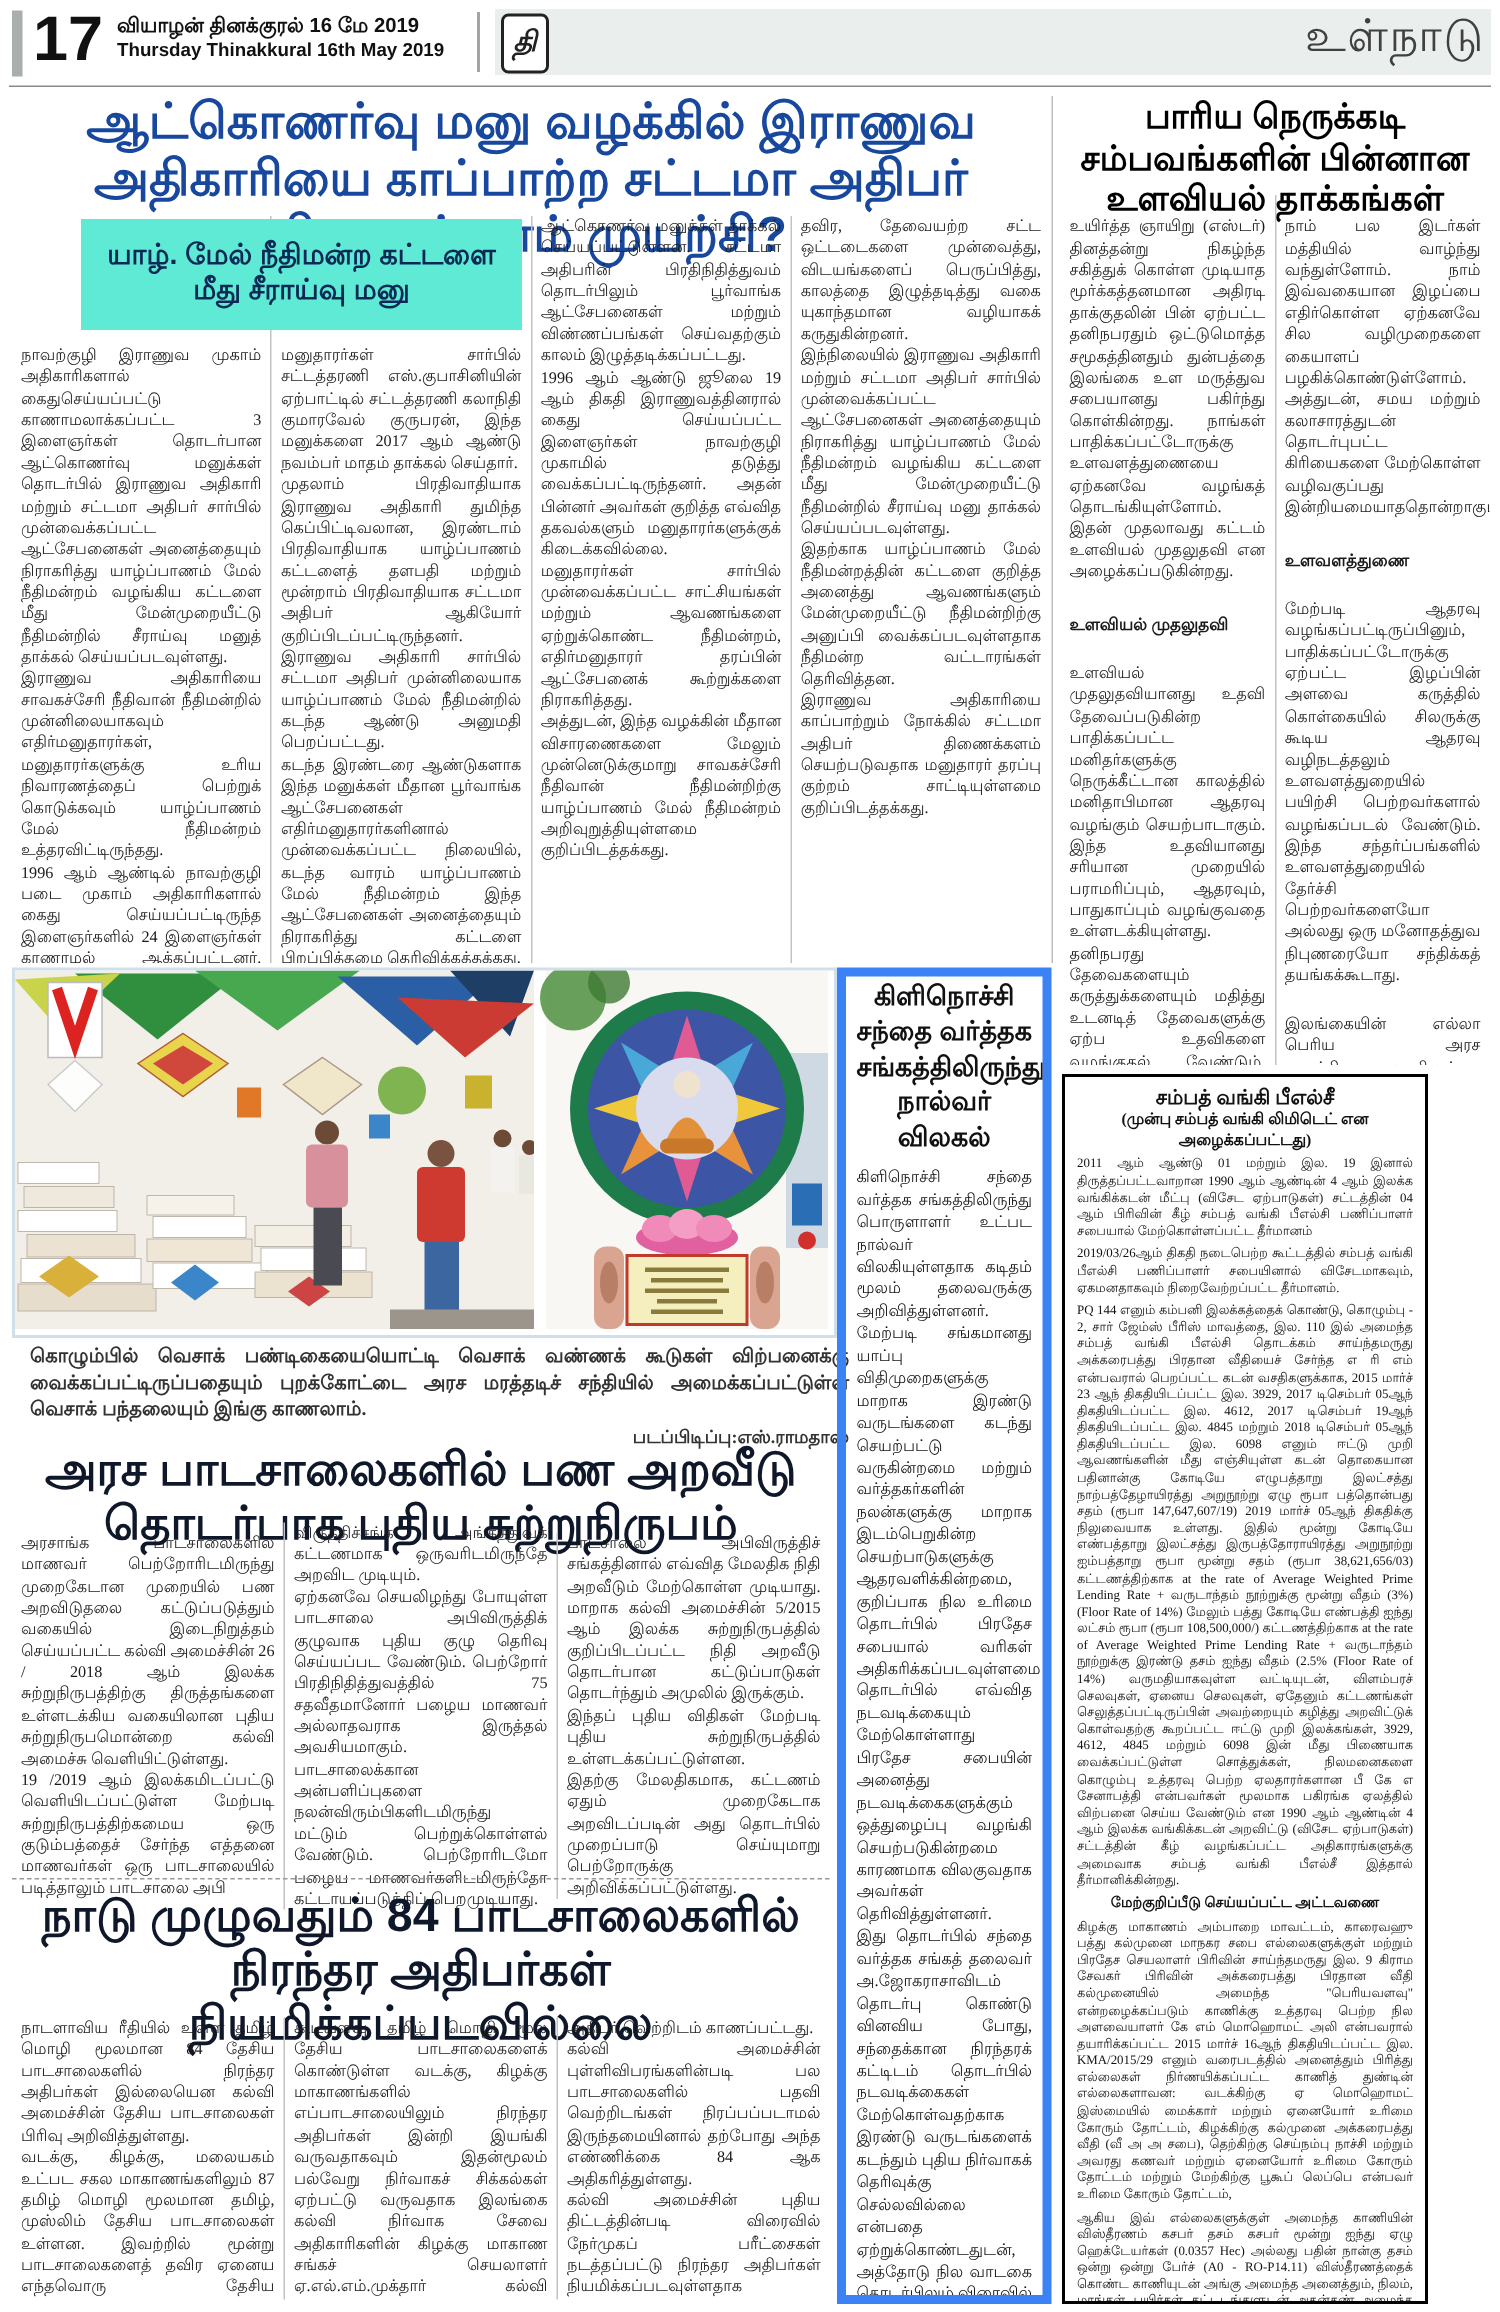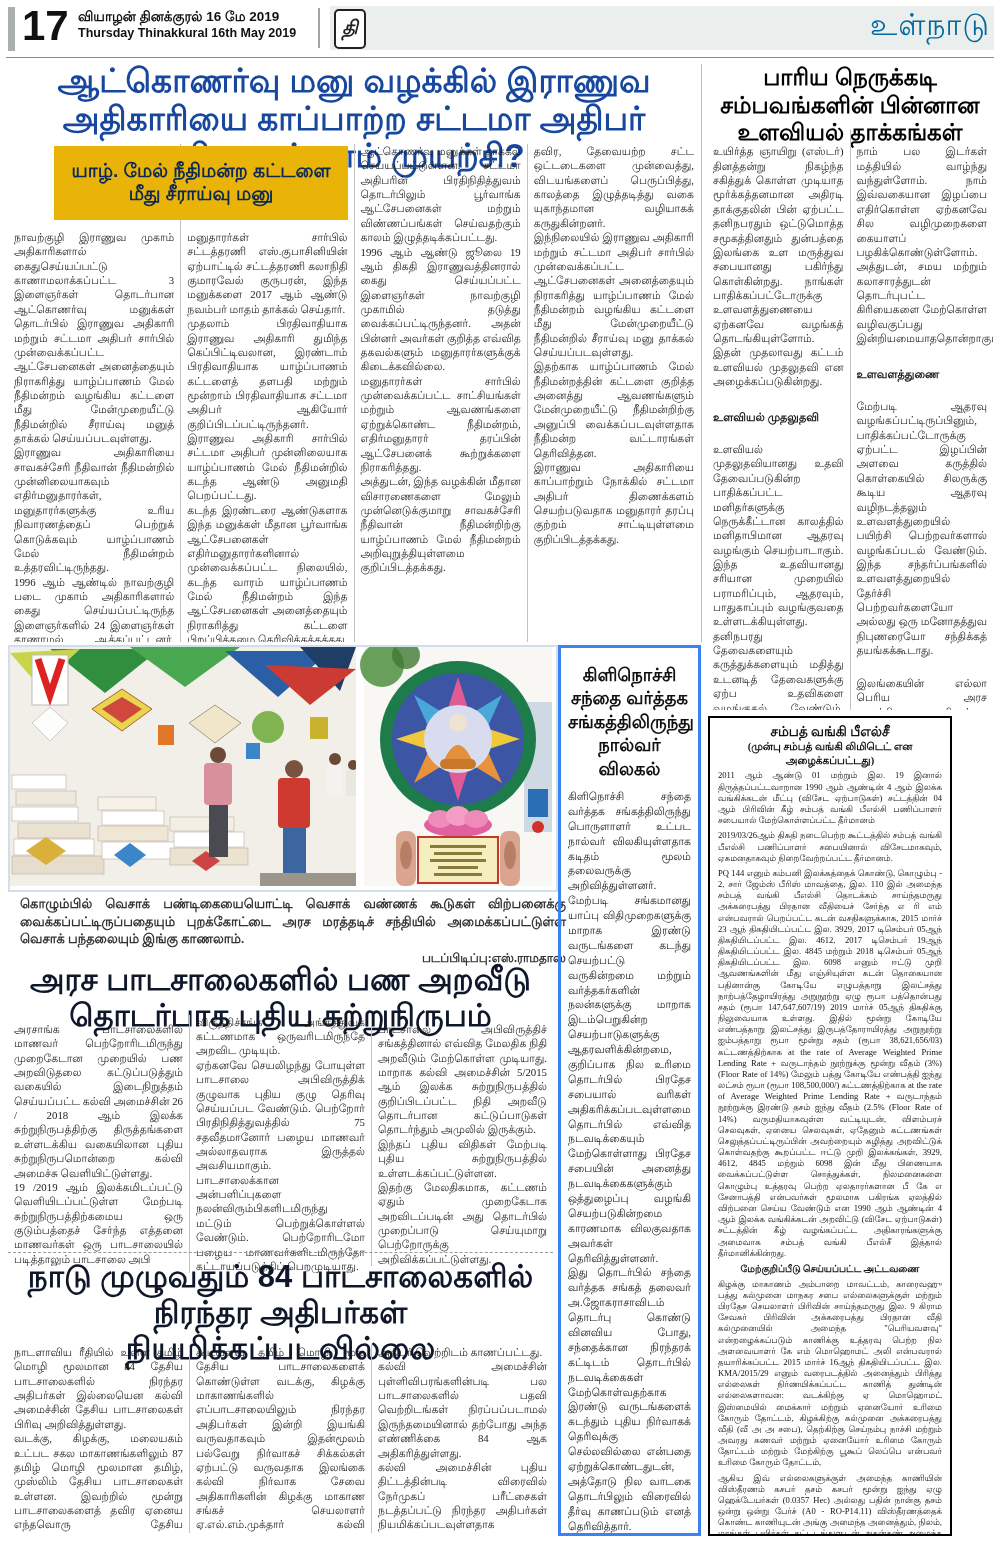--- a/index.html
+++ b/index.html
@@ -9,50 +9,50 @@
   .hdr-band{position:absolute;left:330px;top:6px;width:664px;height:44px;background:#eaefed;}
   .pg-bar{position:absolute;left:8px;top:7px;width:7px;height:44px;background:#a9aeae;}
   .pg-num{position:absolute;left:22px;top:2px;font-size:42px;font-weight:bold;font-family:"Liberation Sans",sans-serif;}
   .hdr-dates{position:absolute;left:78px;top:9px;font-family:"Liberation Sans",sans-serif;line-height:1.25;}
   .hdr-ta{font-size:13.5px;font-weight:bold;}
   .hdr-en{font-size:12.5px;font-weight:bold;}
   .hdr-vline{position:absolute;left:318px;top:8px;width:2px;height:40px;background:#9fa6a4;}
   .logo-box{position:absolute;left:334px;top:9px;width:28px;height:36px;border:2px solid #222;border-radius:5px;
             display:flex;align-items:center;justify-content:center;font-size:19px;font-weight:bold;
             font-style:italic;color:#222;background:#fff;}
-  .section-label{position:absolute;right:10px;top:8px;font-size:30px;color:#0369a1;letter-spacing:1px;}
+  .section-label{position:absolute;right:10px;top:8px;font-size:30px;color:#404040;letter-spacing:1px;}
   .hdr-rule{position:absolute;left:6px;top:57px;width:988px;height:1px;background:#8a8a8a;}
   
   .cols{display:flex;}
   .col{flex:1;padding:0 6px;font-size:10.8px;line-height:1.33;text-align:justify;
        white-space:pre-line;overflow:hidden;color:#1a1a1a;}
   .col + .col{border-left:1px solid #c2c2c2;}
   
   .art1{position:absolute;left:8px;top:62px;width:692px;height:580px;}
   .art1-hl{font-family:"Liberation Sans",sans-serif;font-size:33px;font-weight:bold;line-height:1.14;
            text-align:center;color:#17489e;}
   .art1-cols{position:absolute;left:0;top:82px;width:692px;height:498px;}
   .pt-sub{padding-top:86px;}
-  .subbox{position:absolute;z-index:2;left:46px;top:84px;width:294px;height:74px;background:#eab308;
+  .subbox{position:absolute;z-index:2;left:46px;top:84px;width:294px;height:74px;background:#5eead4;
           display:flex;align-items:center;justify-content:center;text-align:center;
           font-family:"Liberation Sans",sans-serif;font-size:19px;font-weight:bold;color:#0a2a55;line-height:1.2;}
   .vdiv1{position:absolute;left:701px;top:64px;width:1px;height:578px;background:#bdbdbd;}
   
   .psych{position:absolute;left:707px;top:64px;width:286px;height:648px;}
   .psych-hl{font-family:"Liberation Sans",sans-serif;font-size:23px;font-weight:bold;text-align:center;line-height:1.2;color:#000;}
   .psych-cols{position:absolute;left:0;top:66px;width:286px;height:580px;}
   .subhead{font-weight:bold;font-size:11.2px;margin:3px 0;white-space:normal;}
   .psy-p{margin:0 0 4px 0;}
   
   .photo{position:absolute;left:8px;top:645px;width:546px;height:243px;border:2px solid #cfe0ea;background:#fff;}
   .caption{position:absolute;left:20px;top:895px;width:546px;font-size:13px;font-weight:bold;color:#333;line-height:1.35;text-align:justify;}
   .credit{text-align:right;font-size:12px;margin-top:2px;}
   
-  .kili{position:absolute;left:558px;top:645px;width:143px;height:891px;border:3px solid #3b82f6;
-        padding:16px 7px;box-sizing:border-box;overflow:hidden;}
+  .kili{position:absolute;left:558px;top:645px;width:143px;height:891px;border:6px solid #3b82f6;
+        padding:2px 7px;box-sizing:border-box;overflow:hidden;}
   .kili-hl{font-family:"Liberation Sans",sans-serif;font-size:18px;font-weight:bold;text-align:center;line-height:1.3;margin-bottom:8px;}
   .kili-body{font-size:10.8px;line-height:1.38;text-align:justify;white-space:pre-line;}
   
   .art2{position:absolute;left:8px;top:962px;width:545px;height:286px;}
   .art2-hl,.art3-hl{font-family:"Liberation Sans",sans-serif;font-size:31px;font-weight:bold;text-align:center;line-height:1.16;color:#0f172a;}
   .art2-cols{position:absolute;left:0;top:82px;width:545px;height:200px;align-items:center;}
   
   .art3{position:absolute;left:8px;top:1252px;width:545px;height:284px;border-top:1px dashed #999;padding-top:6px;box-sizing:border-box;}
   .art3-cols{position:absolute;left:0;top:92px;width:545px;height:188px;}
   

